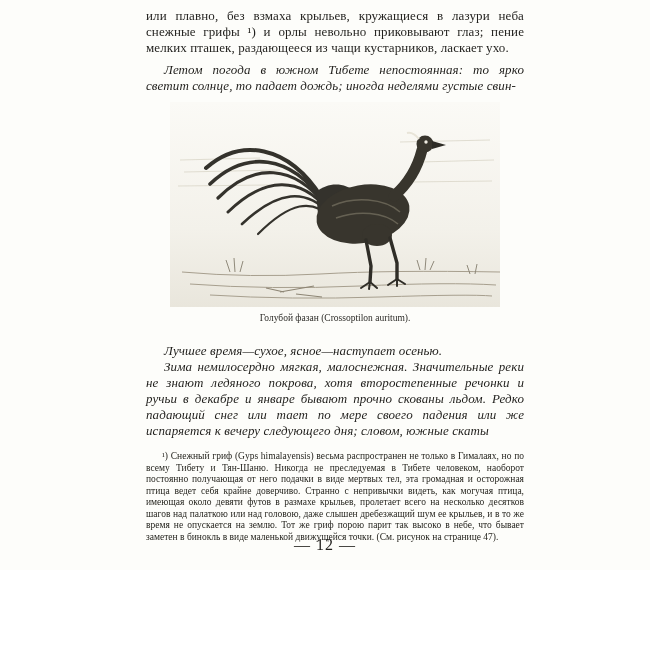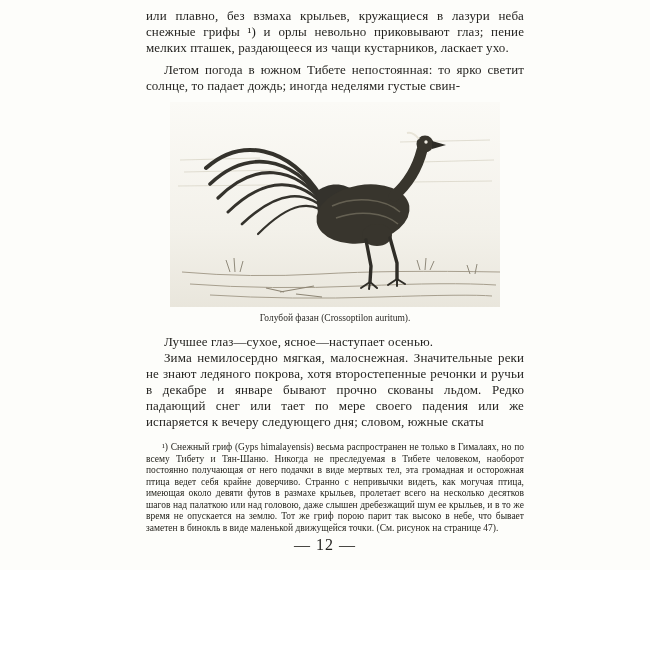--- a/index.html
+++ b/index.html
@@ -23,23 +23,23 @@
     width: 378px;
   }
   .body-text {
     margin: 0;
     font-size: 13px;
     line-height: 16px;
     text-align: justify;
     letter-spacing: 0.1px;
   }
   .para-gap { margin-top: 6px; }
-  .indent { text-indent: 18px; }
+  .indent { text-indent: 18px; font-style: italic; }
   .figure {
-    margin: 8px auto 10px auto;
+    margin: 8px auto 19px auto;
     width: 330px;
   }
   .plate {
     width: 330px;
     height: 205px;
   }
   .plate svg { display: block; }
   .caption {
     text-align: center;
     font-size: 9.5px;
@@ -145,20 +145,20 @@
               <path d="M220,136 L227,161 L227,177" stroke-width="3.4"></path>
               <path d="M200,180 l-9,6 M200,180 l7,6 M200,180 l-1,7" stroke-width="2"></path>
               <path d="M227,177 l-9,6 M227,177 l8,5 M227,177 l0,7" stroke-width="2"></path>
             </g>
           </g>
         </svg>
       </div>
       <figcaption class="caption">Голубой фазан (Crossoptilon auritum).</figcaption>
     </figure>
 
-    <p class="body-text indent">Лучшее глаз—сухое, ясное—наступает осенью.</p>
+    <p class="body-text indent">Лучшее время—сухое, ясное—наступает осенью.</p>
     <p class="body-text indent">Зима немилосердно мягкая, малоснежная. Значительные реки не знают ледяного покрова, хотя второстепенные речонки и ручьи в декабре и январе бывают прочно скованы льдом. Редко падающий снег или тает по мере своего падения или же испаряется к вечеру следующего дня; словом, южные скаты</p>
 
     <p class="footnote">¹) Снежный гриф (Gyps himalayensis) весьма распространен не только в Гималаях, но по всему Тибету и Тян-Шаню. Никогда не преследуемая в Тибете человеком, наоборот постоянно получающая от него подачки в виде мертвых тел, эта громадная и осторожная птица ведет себя крайне доверчиво. Странно с непривычки видеть, как могучая птица, имеющая около девяти футов в размахе крыльев, пролетает всего на несколько десятков шагов над палаткою или над головою, даже слышен дребезжащий шум ее крыльев, и в то же время не опускается на землю. Тот же гриф порою парит так высоко в небе, что бывает заметен в бинокль в виде маленькой движущейся точки. (См. рисунок на странице 47).</p>
   </div>
 
   <div class="page-number">— 12 —</div>
 </div>
 
 </body></html>

